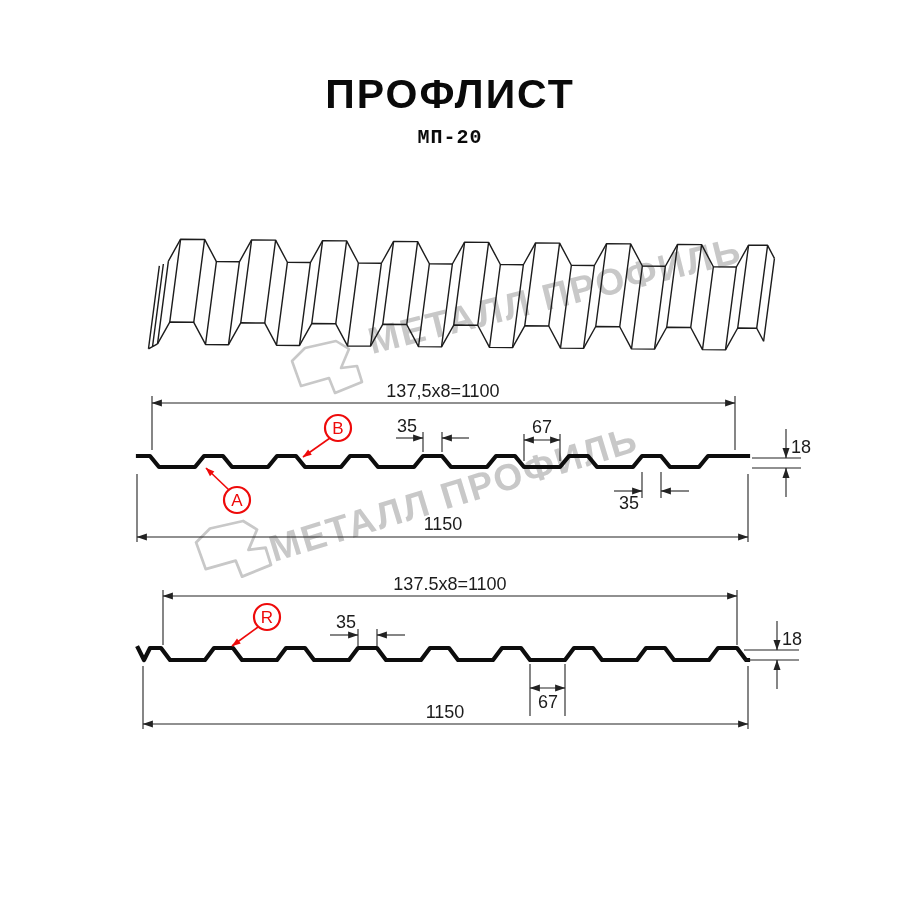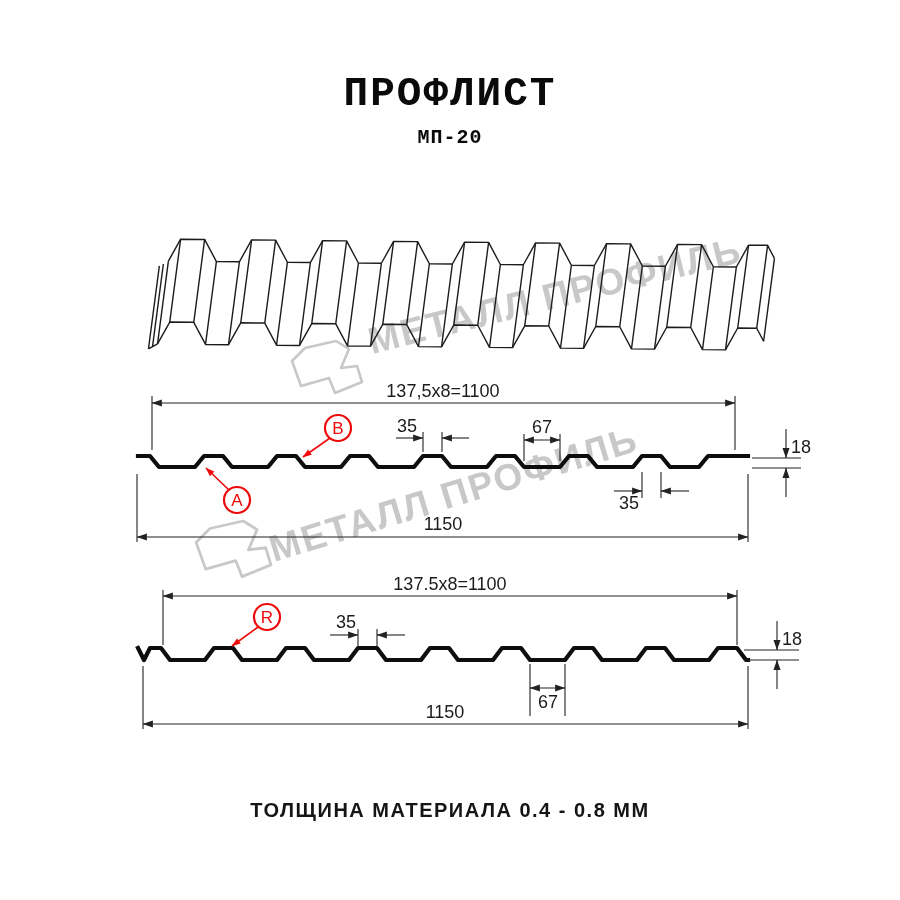--- a/index.html
+++ b/index.html
@@ -1,19 +1,19 @@
 <!DOCTYPE html>
 <html><head>
 <meta charset="utf-8">
 <style>
   html,body{margin:0;padding:0;background:#fff;}
   .page{position:relative;width:900px;height:900px;background:#ffffff;overflow:hidden;
         font-family:"Liberation Sans", sans-serif;color:#111;}
   .title-block{position:absolute;top:74px;left:0;width:900px;text-align:center;}
-  .title-main{font-size:41px;font-weight:800;letter-spacing:2px;color:#0a0a0a;line-height:1;font-family:Liberation Mono, monospace;}
+  .title-main{font-size:41px;font-weight:800;letter-spacing:2px;color:#0a0a0a;line-height:1;}
   .title-model{margin-top:13px;font-size:20px;font-weight:600;letter-spacing:1px;color:#0a0a0a;line-height:1;font-family:Liberation Mono, monospace;}
   .footer-note{position:absolute;top:799px;left:0;width:900px;text-align:center;
         font-size:20px;font-weight:700;letter-spacing:1.5px;color:#151515;}
   svg{position:absolute;top:0;left:0;}
   .wm-text{font-size:37px;font-weight:bold;fill:#c8c8c8;letter-spacing:2px;}
   .wm-logo{fill:none;stroke:#c8c8c8;stroke-width:2.6;stroke-linejoin:round;}
   .sheet3d{fill:none;stroke:#1c1c1c;stroke-width:1.4;stroke-linejoin:round;}
   .profile{fill:none;stroke:#0d0d0d;stroke-width:4.2;stroke-linejoin:round;stroke-linecap:square;}
   .dim{stroke:#222;stroke-width:1.1;fill:none;}
   .dim-text{font-size:18px;fill:#1c1c1c;}
@@ -162,14 +162,13 @@
       </g>
 
       <g>
         <line class="red-line" x1="258" y1="627" x2="232" y2="646" marker-end="url(#arrRed)"></line>
         <circle class="red-shape" cx="267" cy="617" r="13"></circle>
         <text class="red-letter" x="267" y="623" text-anchor="middle">R</text>
       </g>
     </g>
   </svg>
 
-  <div class="footer-note">ТОЛЩИНА МАТЕРИАЛА 0.4 - 0.8 ММ</div>
 </div>
 
 </body></html>

